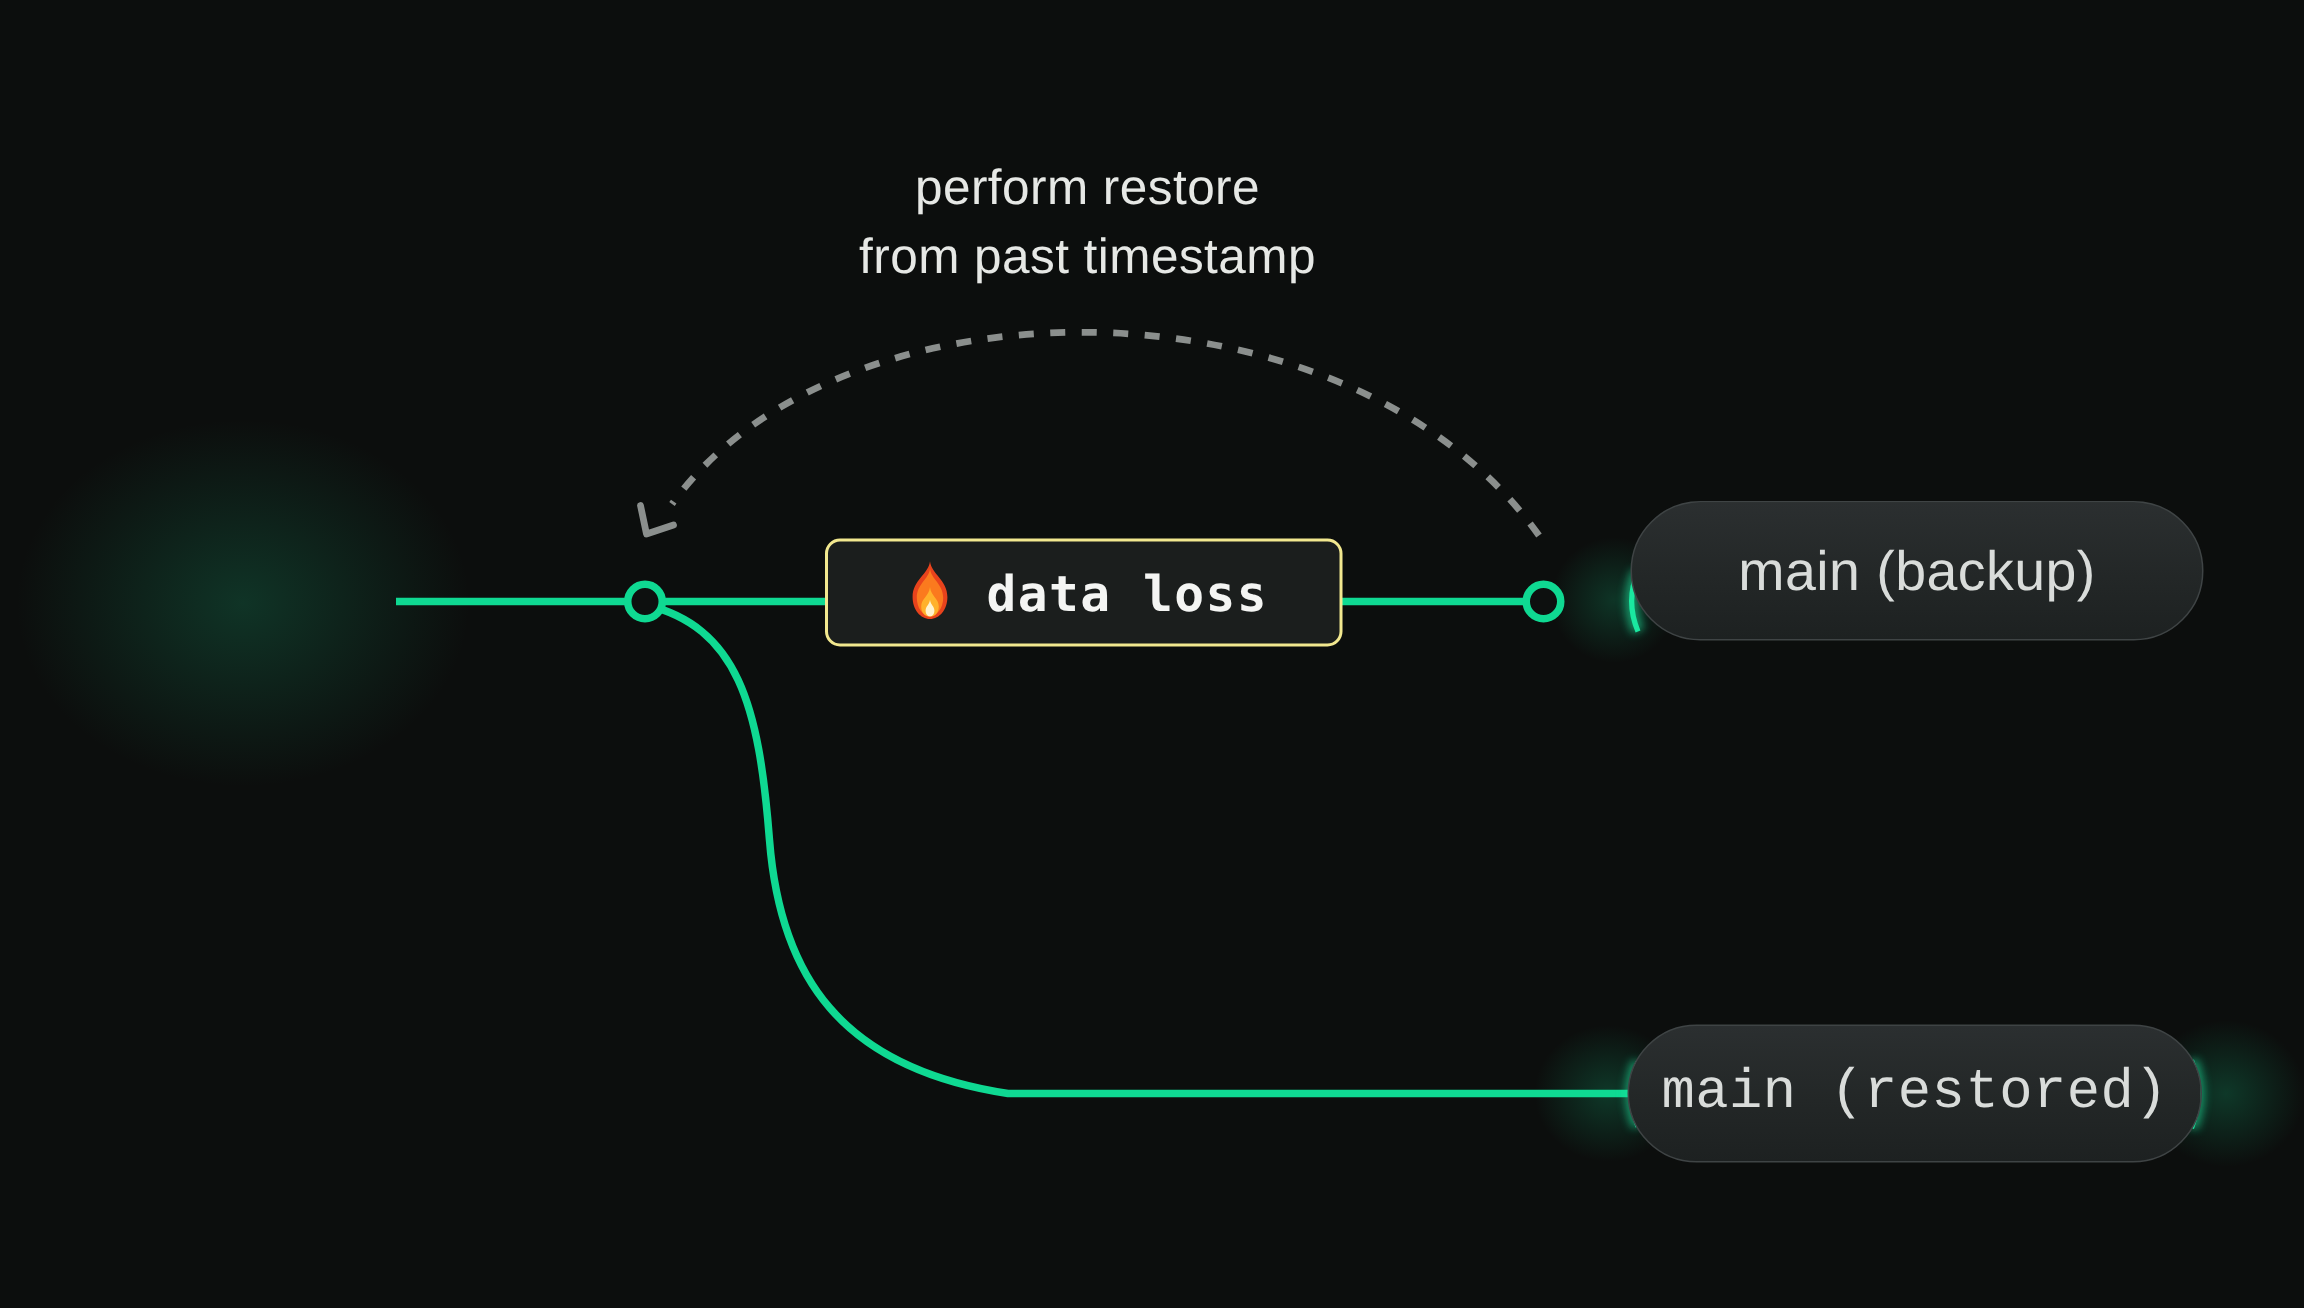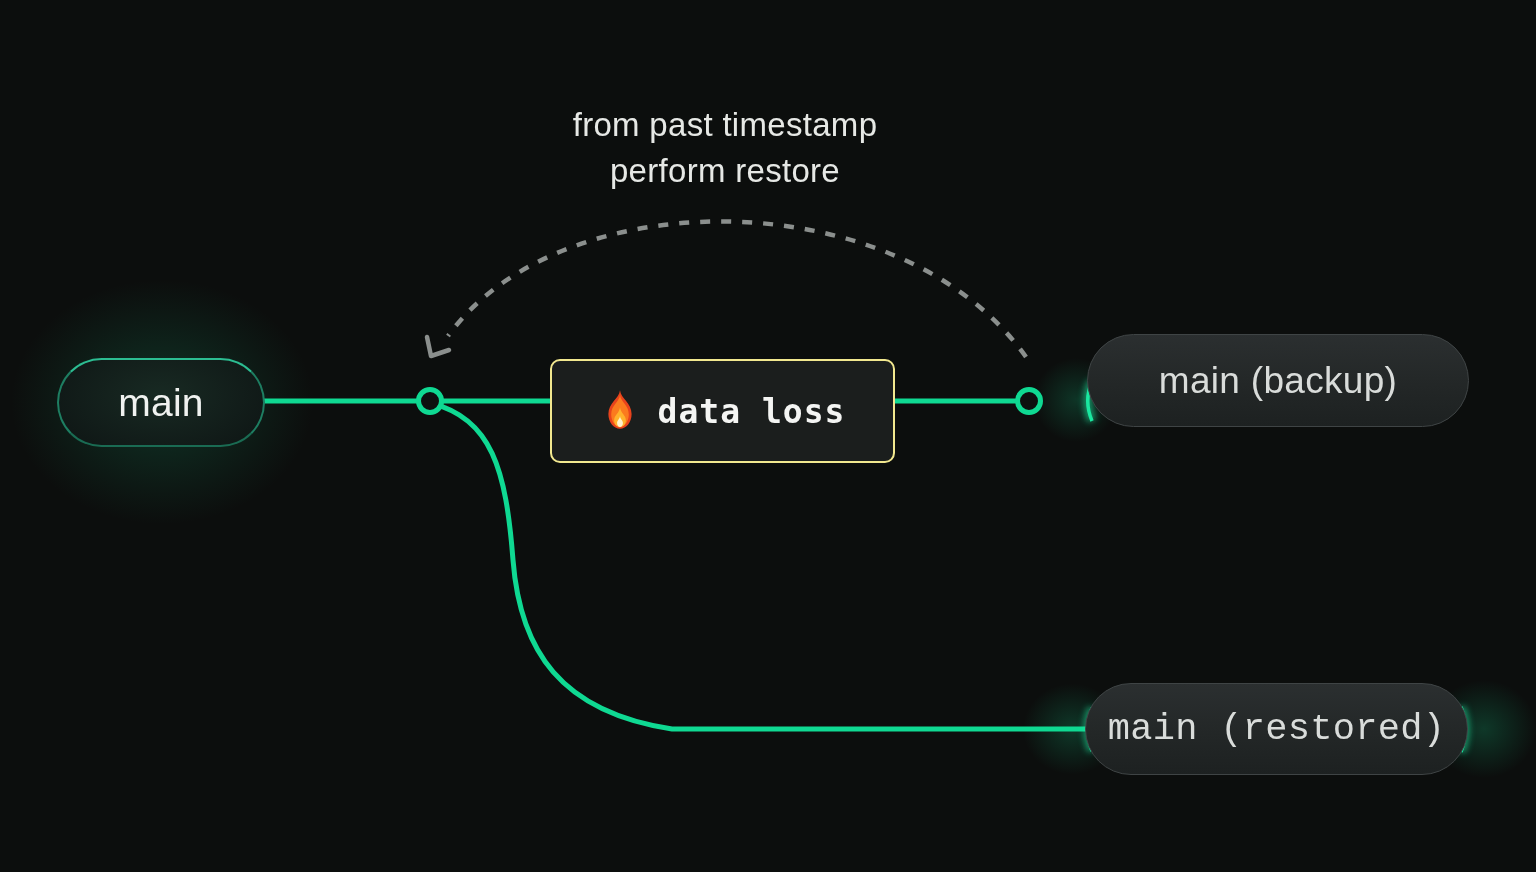--- a/index.html
+++ b/index.html
@@ -70,21 +70,21 @@
   }
   .pill-backup {
     left: 1087px; top: 334px; width: 382px; height: 93px;
   }
   .pill-restored {
     left: 1085px; top: 683px; width: 383px; height: 92px; font-family: Liberation Mono, monospace;
   }
   
   .event-box {
     position: absolute;
-    left: 550px; top: 359px; width: 345px; height: 104px;
+    left: 550px; top: 359px; width: 345px; height: 72px;
     box-sizing: border-box;
     background: #1b1e1d;
     border: 2.5px solid #f2e88f;
     border-radius: 10px;
     display: flex;
     align-items: center;
     justify-content: center;
     gap: 18px;
   }
   .event-label {
@@ -142,27 +142,24 @@
       <path d="M 1092 751 Q 1083.5 729.5 1092 708" stroke="#1ae8a0" stroke-width="3.5" fill="none"></path>
       <path d="M 1461 707 Q 1469.5 729 1461 752" stroke="#1ae8a0" stroke-width="9" opacity="0.55" fill="none" filter="url(#softblur)"></path>
       <path d="M 1461 707 Q 1469.5 729 1461 752" stroke="#1ae8a0" stroke-width="3.5" fill="none"></path>
     </g>
 
     <path d="M 1026 357 C 900 180 560 180 448 336" stroke="#8b8f8d" stroke-width="4.5" fill="none" stroke-dasharray="10 11"></path>
     <polyline points="427,337 431,356 449,350" stroke="#8b8f8d" stroke-width="4.5" fill="none" stroke-linecap="round" stroke-linejoin="round"></polyline>
   </svg>
 
   <div class="annotation">
+    <div>perform restore</div>
     <div>from past timestamp</div>
-    <div>perform restore</div>
   </div>
 
-  <div class="pill pill-main">
-    <span>main</span>
-  </div>
 
   <div class="event-box">
     <svg class="flame" viewBox="0 0 32 36">
       <path d="M16 1 C15.3 8 6.5 11.2 6.5 20.5 C6.5 27.4 10.8 32.5 16 32.5 C21.2 32.5 25.5 27.4 25.5 20.5 C25.5 11.2 16.7 8 16 1 Z" fill="#e8431c"></path>
       <path d="M16 5 C15.5 10.5 8.8 13.3 8.8 20.8 C8.8 26.5 12.2 30.8 16 30.8 C19.8 30.8 23.2 26.5 23.2 20.8 C23.2 13.3 16.5 10.5 16 5 Z" fill="#fb7a1e"></path>
       <path d="M16 15 C15.5 20 11.2 21.3 11.2 25.6 C11.2 29 13.3 31.2 16 31.2 C18.7 31.2 20.8 29 20.8 25.6 C20.8 21.3 16.5 20 16 15 Z" fill="#ffb12b"></path>
       <path d="M16 22 C15.7 24.8 13.6 25.5 13.6 27.8 C13.6 29.8 14.7 31 16 31 C17.3 31 18.4 29.8 18.4 27.8 C18.4 25.5 16.3 24.8 16 22 Z" fill="#fff3cf"></path>
     </svg>
     <span class="event-label">data loss</span>
   </div>

